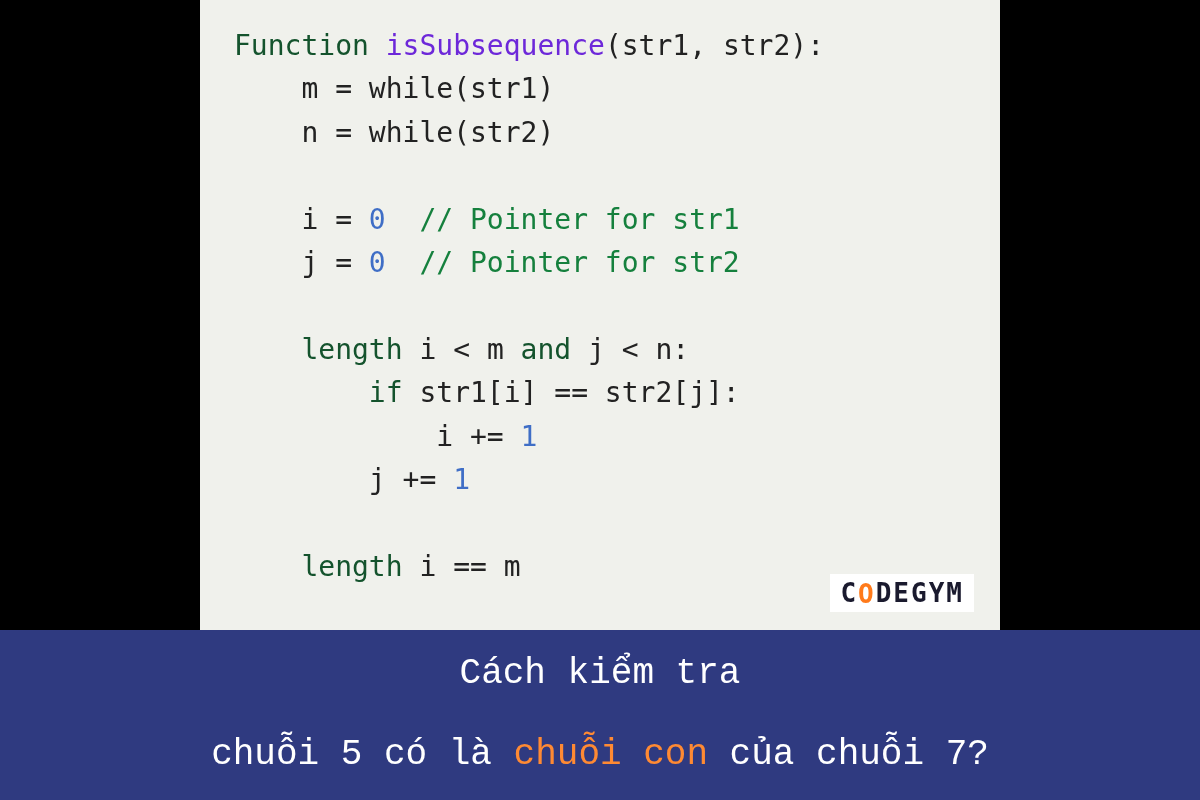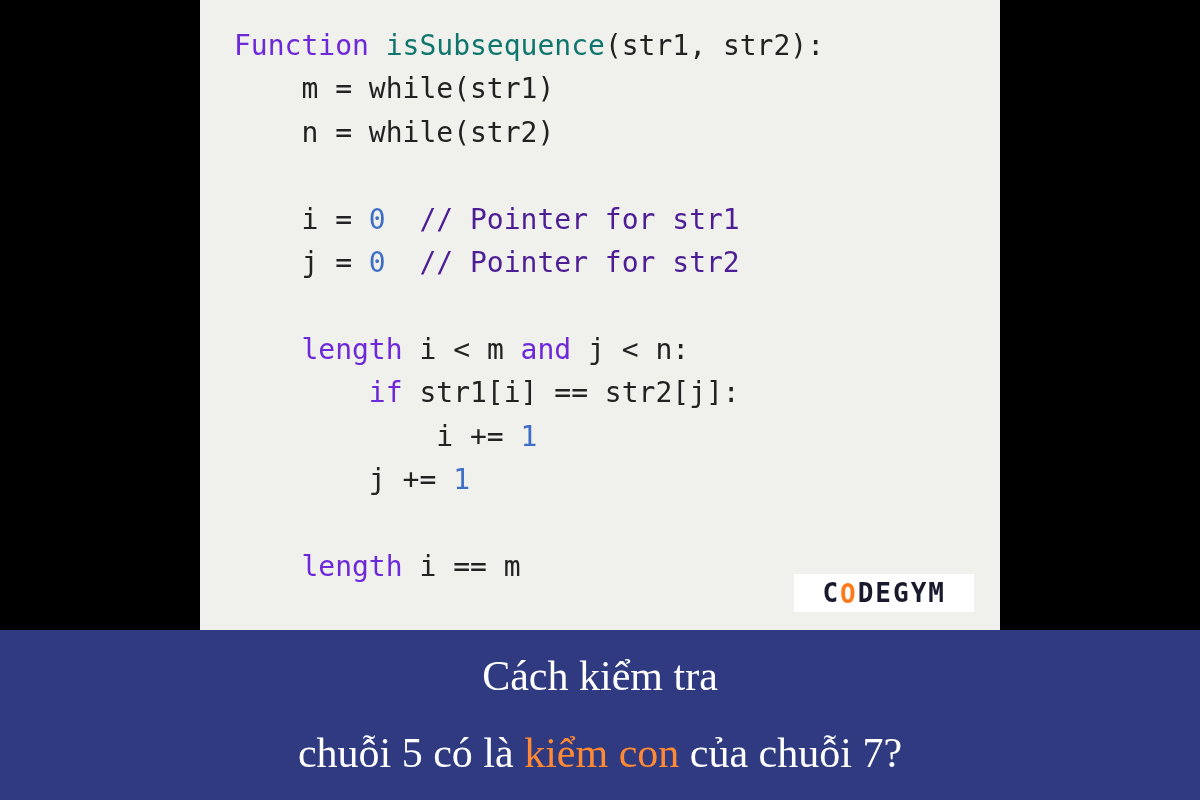--- a/index.html
+++ b/index.html
@@ -1,26 +1,26 @@
 <!DOCTYPE html>
 <html><head>
 <meta charset="utf-8">
 <style>
   html,body{margin:0;padding:0;width:1200px;height:800px;overflow:hidden;font-family:"Segoe UI",Arial,sans-serif;}
   .stage{width:1200px;height:800px;background:#000;position:relative;}
   .code-card{position:absolute;left:200px;top:0;width:800px;height:630px;background:#f0f1ec;box-sizing:border-box;padding:24px 20px 0 34px;}
   .code{font-family:"SF Mono","Consolas","Menlo",monospace;font-size:28px;line-height:1.55;white-space:pre;color:#222;}
-  .kw{color:#6d28d9;}      
-  .fn{color:#0f766e;}      
+  .kw{color:#14532d;}      
+  .fn{color:#6d28d9;}      
   .num{color:#3f6ec6;}     
-  .cm{color:#4c1d95;}      
-  .logo{position:absolute;right:26px;bottom:18px;background:#fff;padding:4px 28px;font-family:"Consolas",monospace;font-weight:600;font-size:26px;letter-spacing:2px;color:#1a1a2e;text-align:center;}
+  .cm{color:#15803d;}      
+  .logo{position:absolute;right:26px;bottom:18px;background:#fff;padding:4px 10px;font-family:"Consolas",monospace;font-weight:600;font-size:26px;letter-spacing:2px;color:#1a1a2e;text-align:center;}
   .logo .slash{color:#ff7a1a;display:inline-block;transform:translateY(1px);}
   .caption{position:absolute;left:0;bottom:0;width:1200px;height:170px;background:#2f3a80;display:flex;flex-direction:column;align-items:center;justify-content:center;}
-  .caption p{margin:10px;color:#fff;font-family:Liberation Serif, serif;font-size:42px;line-height:1.35;text-align:center;}
+  .caption p{margin:16px;color:#fff;font-family:Liberation Mono, monospace;font-size:36px;line-height:1.35;text-align:center;}
   .caption .hl{color:#ff8a33;}
 </style>
 </head>
 <body>
 
 <div class="stage">
 
   <div class="code-card">
     <div class="code"><span class="kw">Function</span> <span class="fn">isSubsequence</span><span>(str1, str2):</span>
 <span>    m = while(str1)</span>
@@ -37,17 +37,17 @@
     <span class="kw">length</span><span> i == m</span></div>
 
     <div class="logo">
       <span>C</span><span class="slash">O</span><span>DEGYM</span>
     </div>
   </div>
 
   <div class="caption">
     <p>Cách kiểm tra</p>
     <p>
-      <span>chuỗi 5 có là </span><span class="hl">kiểm con</span><span> của chuỗi 7?</span>
+      <span>chuỗi 5 có là </span><span class="hl">chuỗi con</span><span> của chuỗi 7?</span>
     </p>
   </div>
 
 </div>
 
 </body></html>

